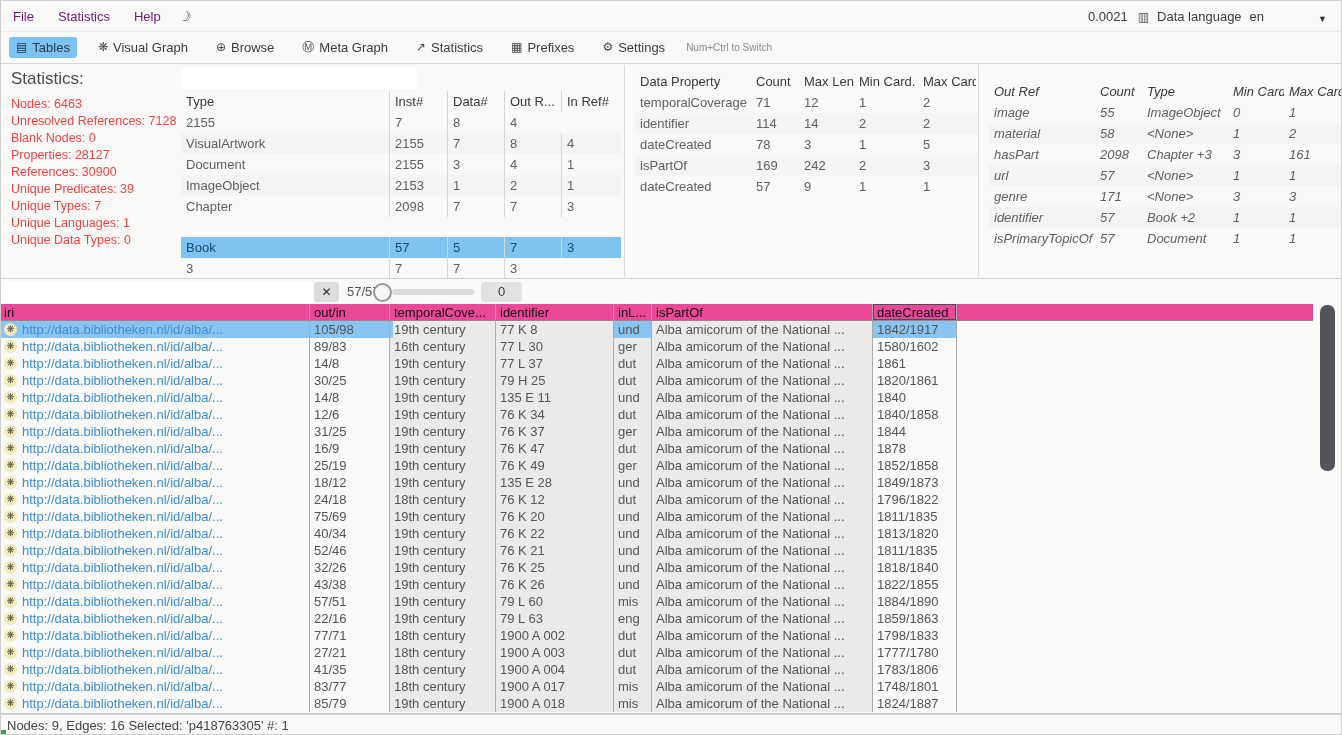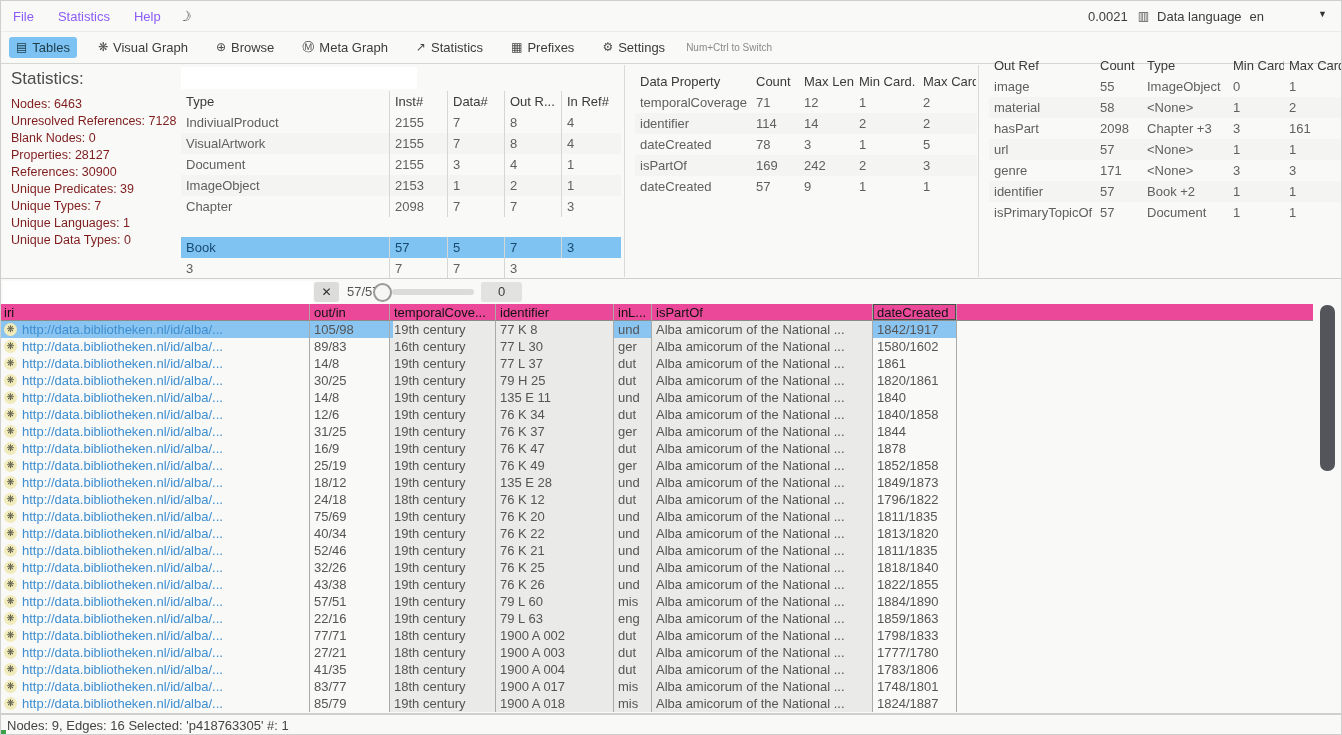--- a/index.html
+++ b/index.html
@@ -5,38 +5,38 @@
   html,body{margin:0;padding:0;background:#d8d8d6;}
   .window{
     position:relative;width:1342px;height:735px;margin:0 auto;
     background:#f9f9f8;overflow:hidden;
     font-family:"Liberation Sans","DejaVu Sans",sans-serif;
     font-size:13px;color:#4a4a4a;border:1px solid #cfcfcd;box-sizing:border-box;
   }
   
   .menubar{position:absolute;top:0;left:0;right:0;height:30px;display:flex;align-items:center;
     padding:0 14px 0 12px;gap:24px;border-bottom:1px solid #ececea;}
-  .menubar .mi{color:#8b5cf6;cursor:default;}
+  .menubar .mi{color:#701a75;cursor:default;}
   .moon{font-size:14px;color:#555;margin-left:-6px;transform:rotate(20deg);}
-  .tb-right{margin-left:auto;display:flex;align-items:flex-start;gap:8px;color:#3c3c3c;}
+  .tb-right{margin-left:auto;display:flex;align-items:flex-end;gap:8px;color:#3c3c3c;}
   .tb-right .num{margin-right:2px;}
   .dl-icon{font-size:12px;color:#555;}
   .dd-arrow{margin-left:46px;font-size:9px;color:#333;}
   
   .tabbar{position:absolute;top:30px;left:0;right:0;height:32px;display:flex;align-items:center;
     padding-left:8px;gap:14px;border-bottom:1px solid #d6d6d4;}
   .tab{display:flex;align-items:center;gap:5px;padding:3px 7px;border-radius:3px;color:#3c3c3c;cursor:default;}
   .tab .ticon{font-size:12px;color:#4a4a4a;}
   .tab.active{background:#7cc2f2;color:#20404f;}
   .tab.active .ticon{color:#20404f;}
   .tabhint{font-size:10px;color:#8a8a88;}
   
   .stats{position:absolute;left:10px;top:68px;width:165px;}
   .stats .title{font-size:17px;color:#4c4c4c;margin-bottom:7px;}
-  .stats .sitem{line-height:17px;color:#7f1d1d;font-size:12.5px;white-space:nowrap;}
+  .stats .sitem{line-height:17px;color:#ef4444;font-size:12.5px;white-space:nowrap;}
   .searchbox{position:absolute;left:180px;top:66px;width:232px;height:20px;border:none;background:#fff;outline:none;}
   .vdiv{position:absolute;top:64px;height:212px;width:1px;background:#dadad8;}
   
   .smalltbl{position:absolute;}
   .type-row,.dp-row,.or-row{display:grid;}
   .type-row{grid-template-columns:208px 58px 57px 57px 58px;}
   .dp-row{grid-template-columns:116px 48px 55px 64px 58px;}
   .or-row{grid-template-columns:106px 47px 86px 56px 57px;}
   .smalltbl .hc{line-height:21px;padding:0 5px;color:#3a3a3a;white-space:nowrap;overflow:hidden;}
   .smalltbl .tc{line-height:21px;padding:0 5px;color:#606060;white-space:nowrap;overflow:hidden;}
@@ -144,21 +144,20 @@
   <input class="searchbox" type="text" style="">
   <div class="smalltbl" id="type-table" style="left:180px;top:90px;width:440px;">
       <div class="type-row">
         <div class="hc c0">Type</div>
         <div class="hc c1">Inst#</div>
         <div class="hc c2">Data#</div>
         <div class="hc c3">Out R...</div>
         <div class="hc c4">In Ref#</div>
       </div>
       <div class="type-row">
-        <div class="tc c0">IndiviualProduct</div>
         <div class="tc c1">2155</div>
         <div class="tc c2">7</div>
         <div class="tc c3">8</div>
         <div class="tc c4">4</div>
       </div>
       <div class="type-row alt">
         <div class="tc c0">VisualArtwork</div>
         <div class="tc c1">2155</div>
         <div class="tc c2">7</div>
         <div class="tc c3">8</div>
@@ -242,21 +241,21 @@
         <div class="tc c0">dateCreated</div>
         <div class="tc c1">57</div>
         <div class="tc c2">9</div>
         <div class="tc c3">1</div>
         <div class="tc c4">1</div>
       </div>
     </div>
 
   <div class="vdiv" style="left:977px;"></div>
 
-  <div class="smalltbl" id="or-table" style="left:988px;top:54px;width:352px;">
+  <div class="smalltbl" id="or-table" style="left:988px;top:80px;width:352px;font-style:italic;">
       <div class="or-row">
         <div class="hc c0">Out Ref</div>
         <div class="hc c1">Count</div>
         <div class="hc c2">Type</div>
         <div class="hc c3">Min Card.</div>
         <div class="hc c4">Max Card.</div>
       </div>
       <div class="or-row">
         <div class="tc c0">image</div>
         <div class="tc c1">55</div>

